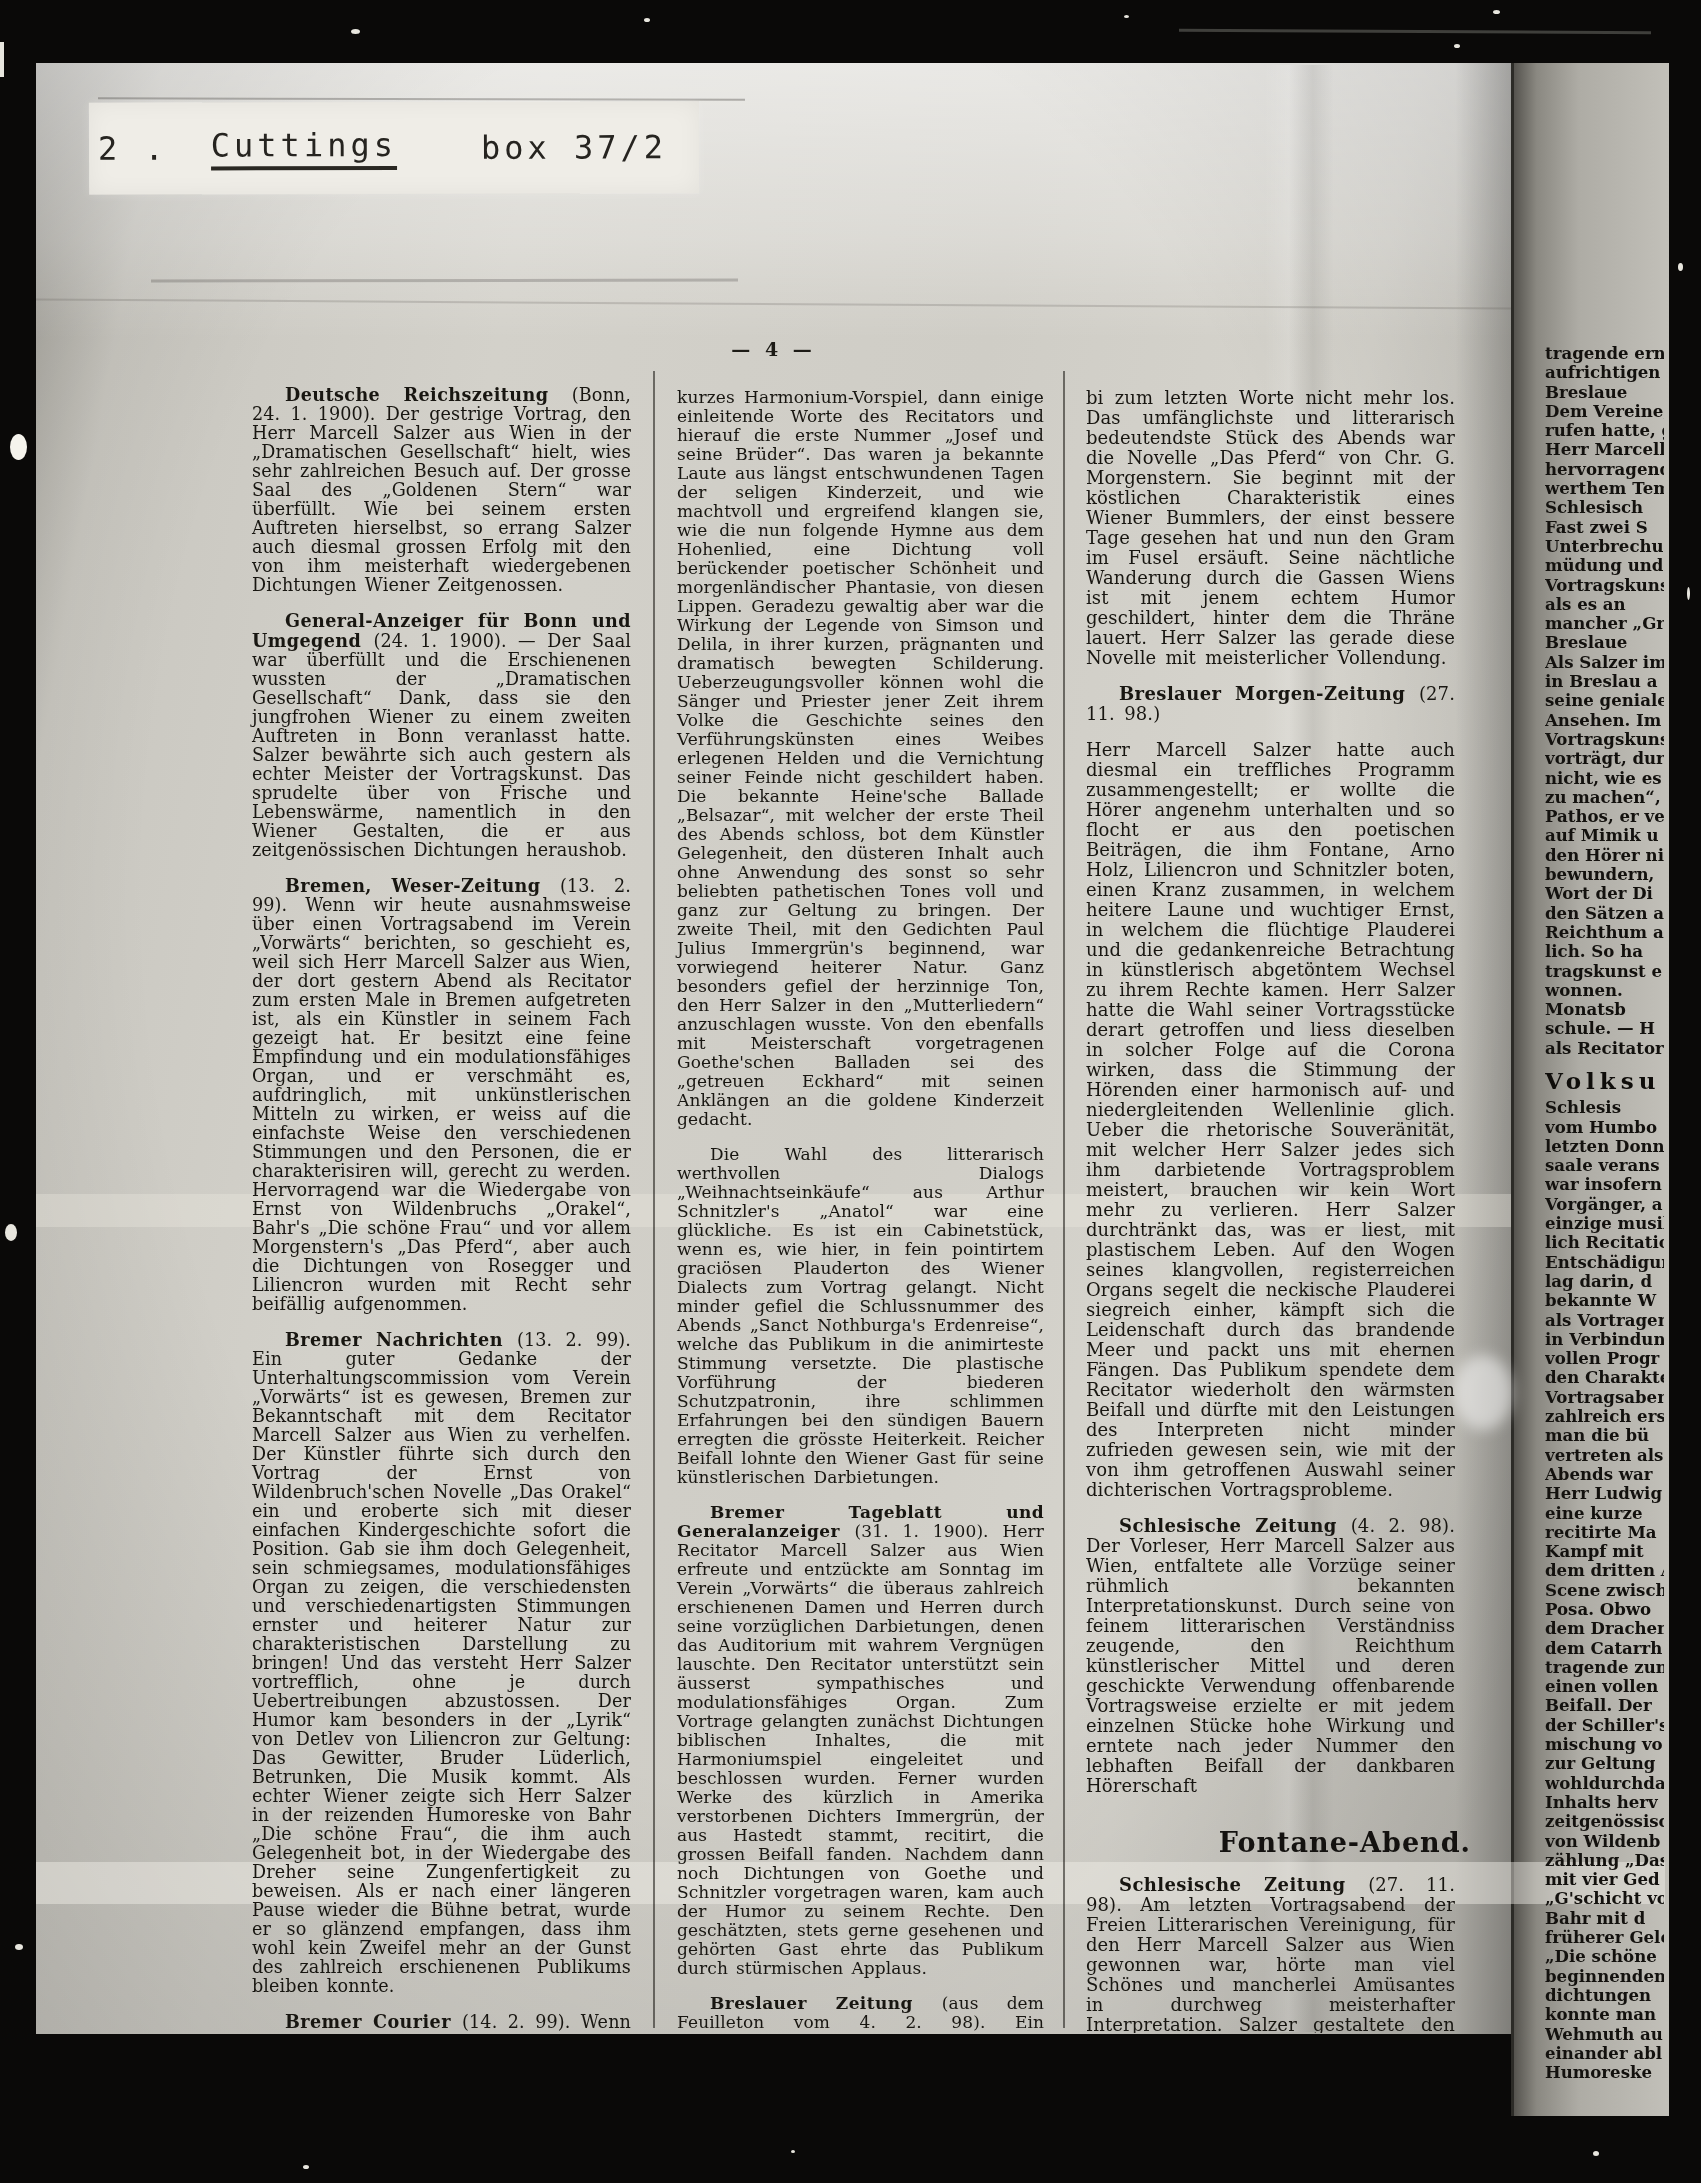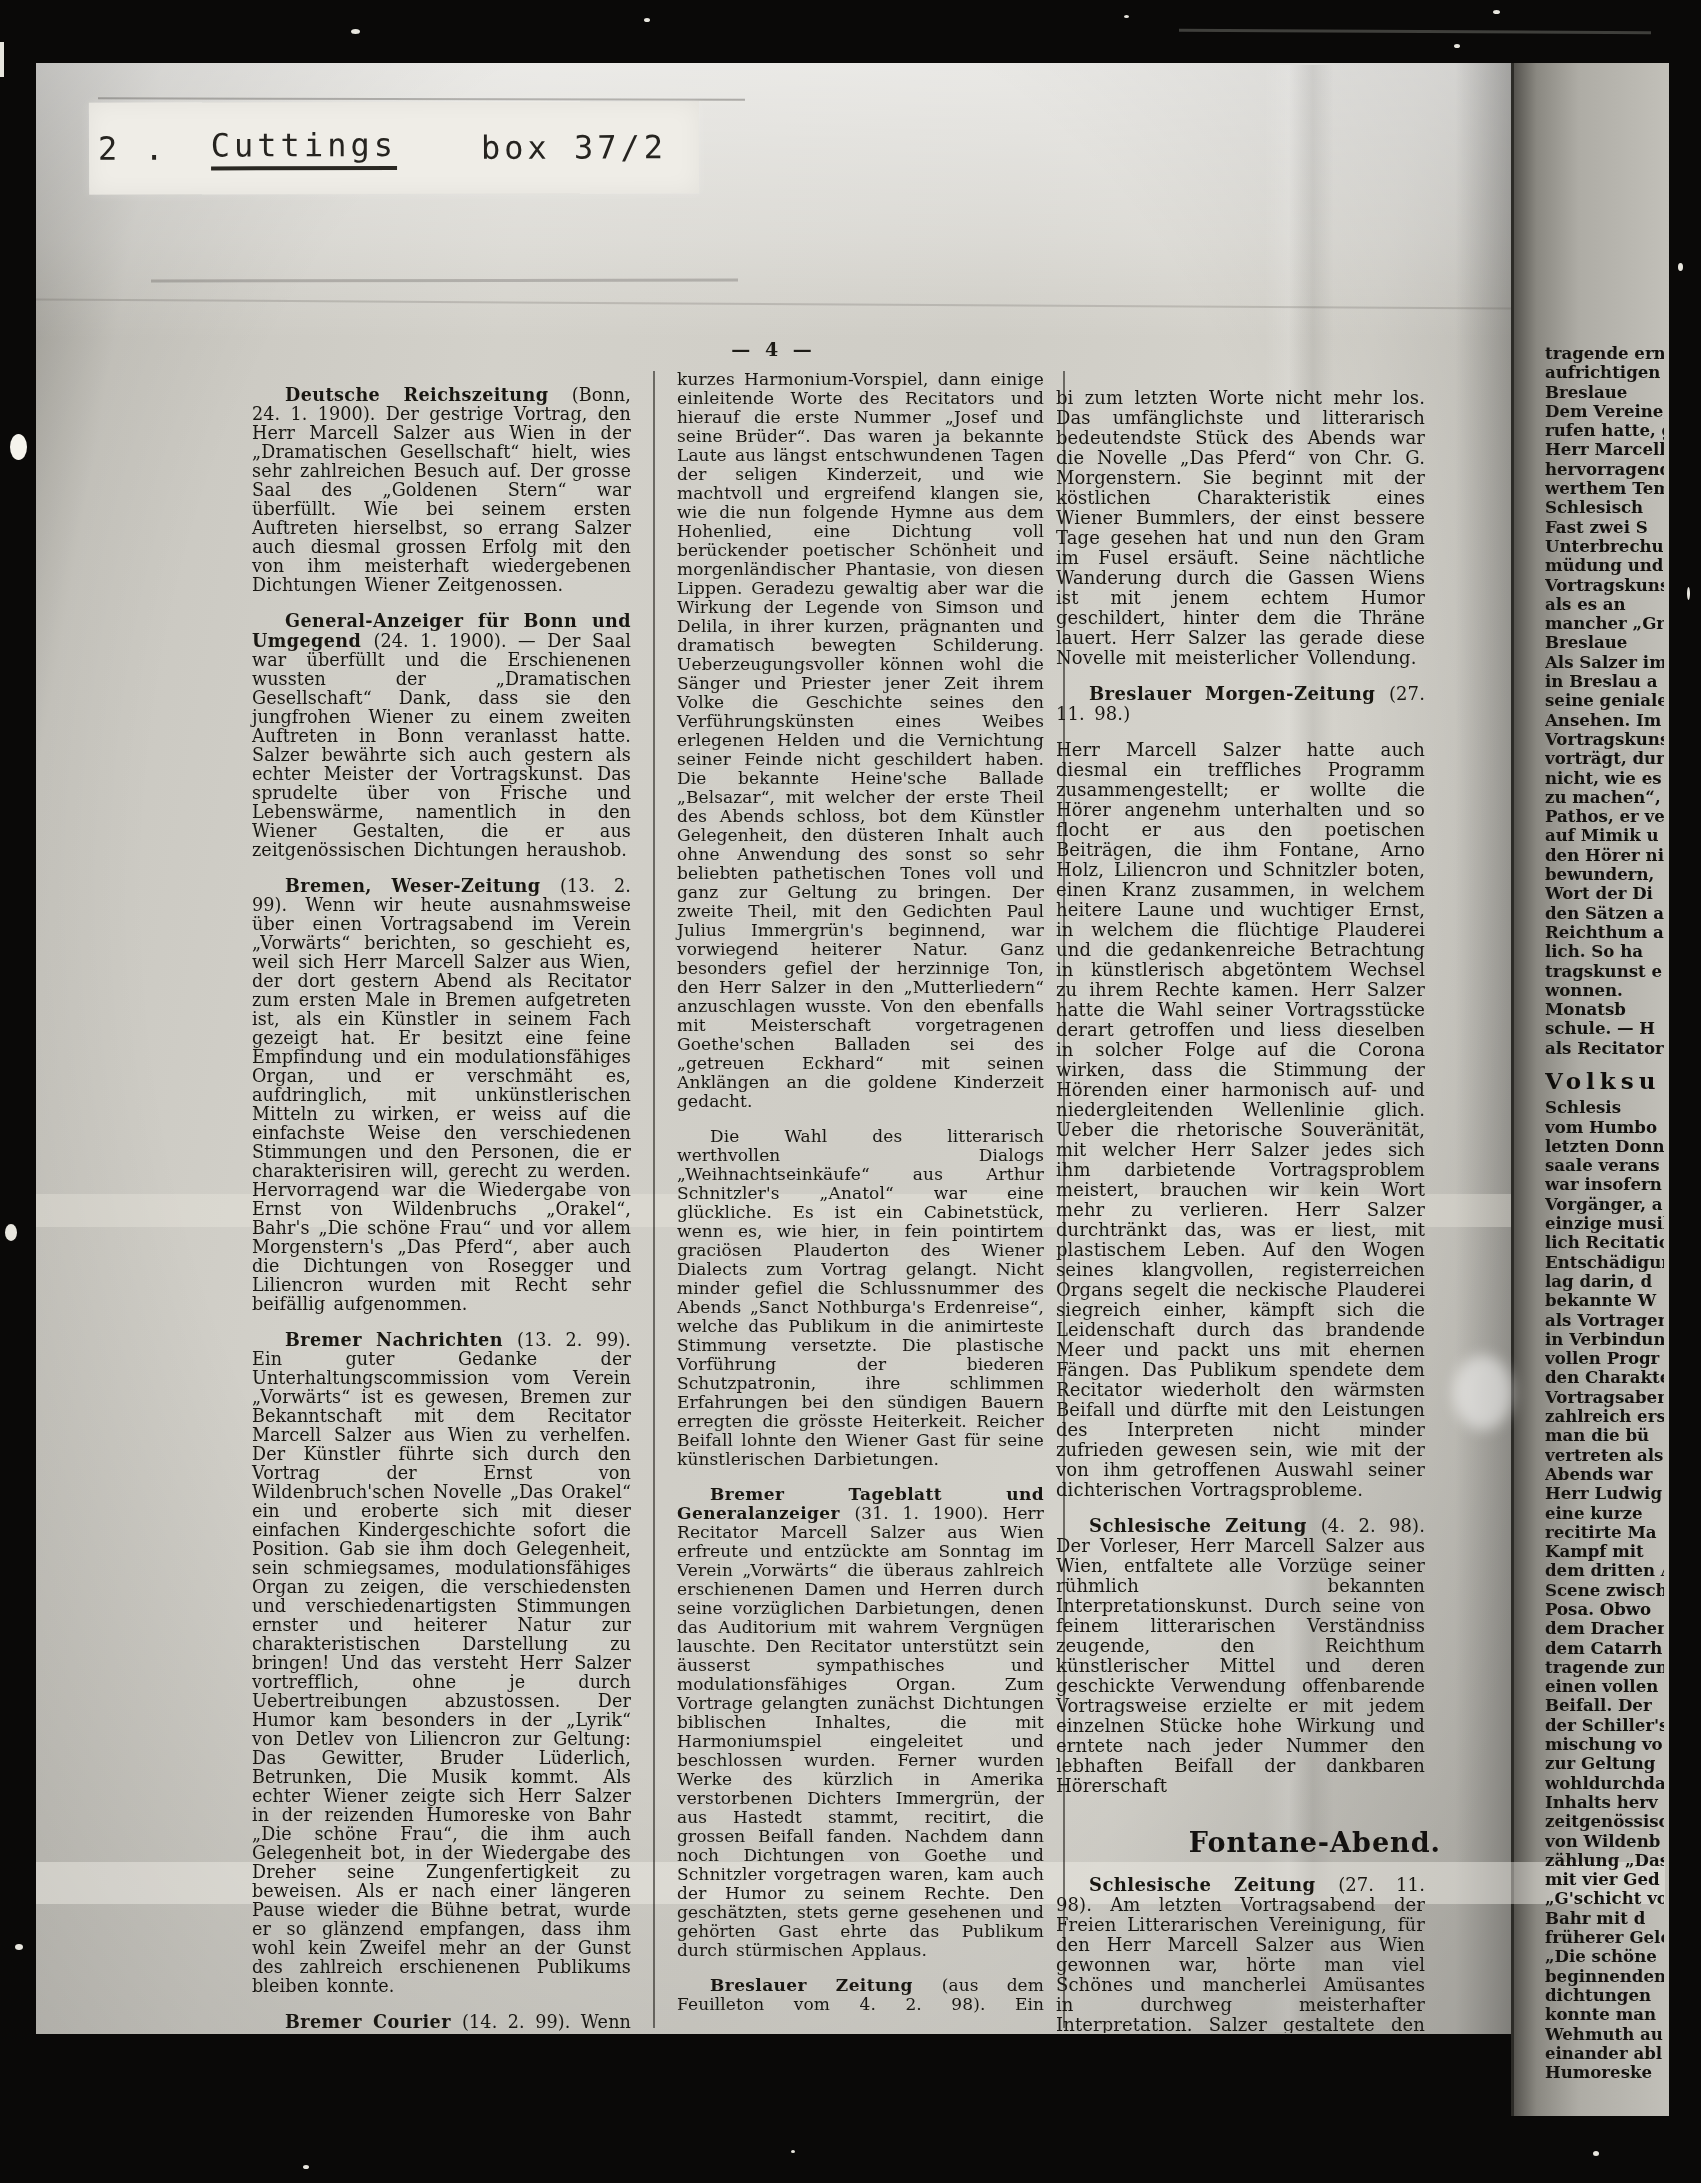--- a/index.html
+++ b/index.html
@@ -62,22 +62,22 @@
   .page-num{
     position:absolute;left:36px;top:338px;width:1475px;text-align:center;
     font-size:19px;font-weight:bold;color:#1d1b16;letter-spacing:4px;
   }
   
   .col{
     position:absolute;overflow:hidden;color:#181611;text-align:justify;
     line-height:19px;word-spacing:2.5px;letter-spacing:0.1px;
   }
   #col1{left:236px;top:369px;width:411px;height:1662px;font-size:17.6px;}
-  #col2{left:661px;top:354px;width:399px;height:1659px;font-size:17px;}
-  #col3{left:1040px;top:372px;width:401px;height:1661px;font-size:18px;line-height:20px;word-spacing:3.5px;}
+  #col2{left:661px;top:372px;width:399px;height:1659px;font-size:17px;}
+  #col3{left:1070px;top:372px;width:401px;height:1661px;font-size:18px;line-height:20px;word-spacing:3.5px;}
   .np-para{margin:16px;text-indent:33px;}
   .np-para.no-indent{text-indent:0;}
   .lead{font-weight:bold;letter-spacing:0.4px;}
   .spaced-line{letter-spacing:7px;font-weight:bold;text-indent:0;}
   .col-heading{
     text-align:right;font-size:27px;font-weight:bold;letter-spacing:1px;
     margin:32px 0 18px 0;text-indent:0;line-height:29px;color:#141210;
   }
   .rule{position:absolute;top:371px;width:1.5px;height:1657px;background:rgba(22,20,15,0.55);}
   #rule1{left:653px;}

